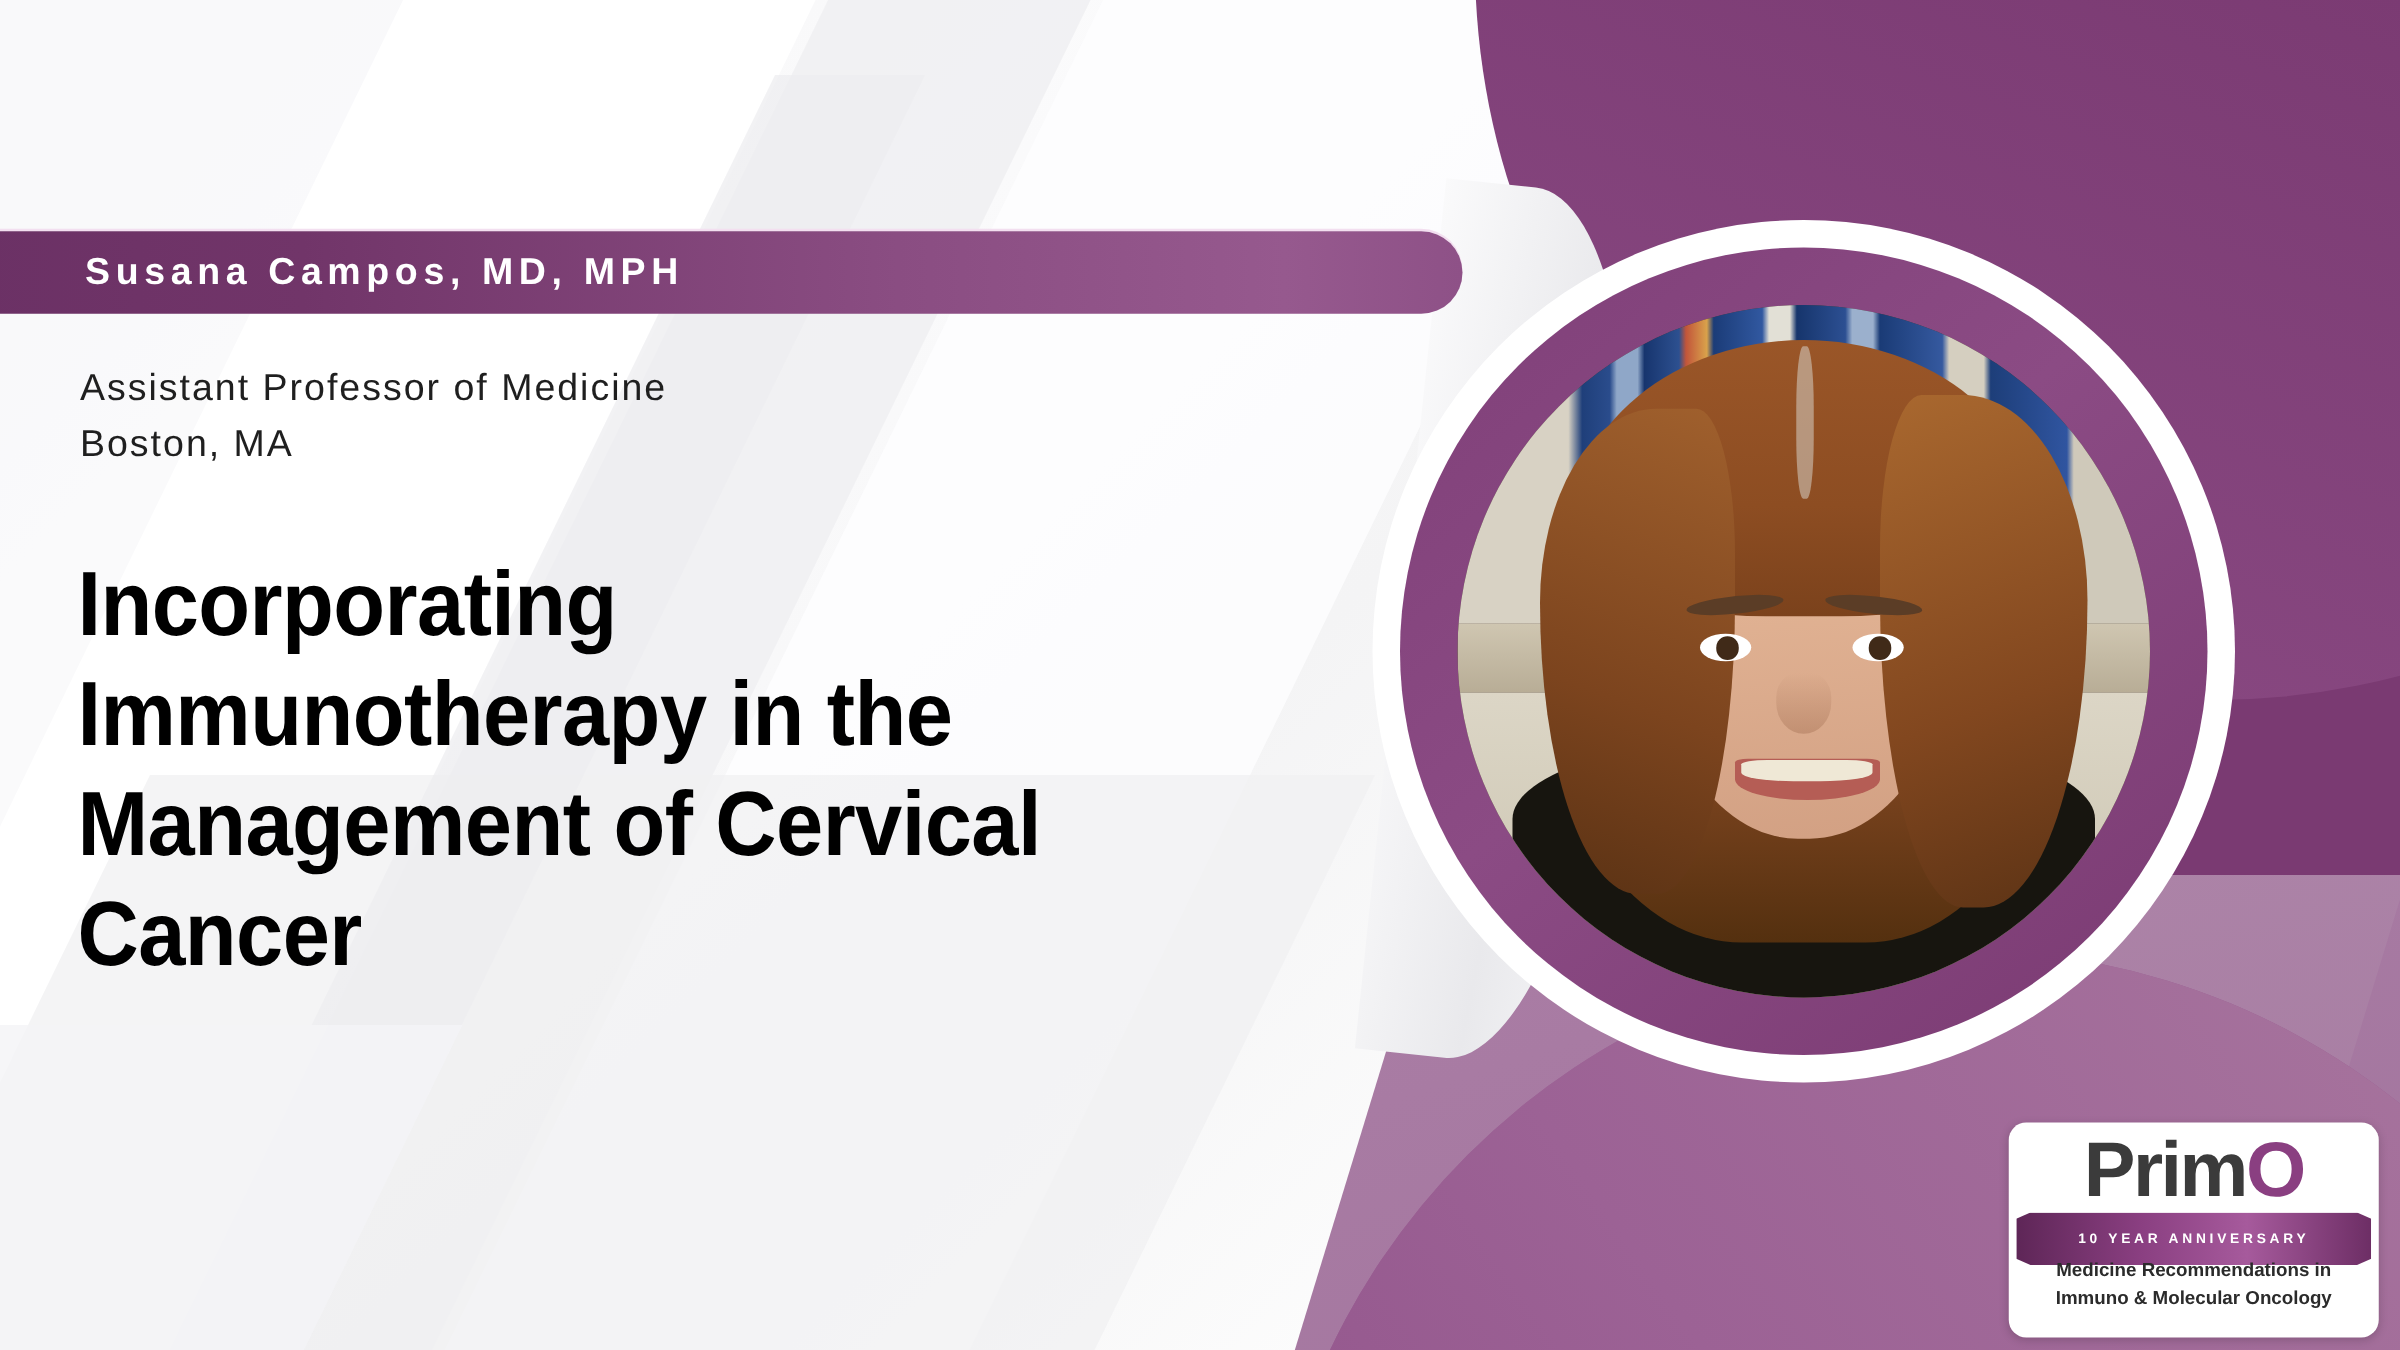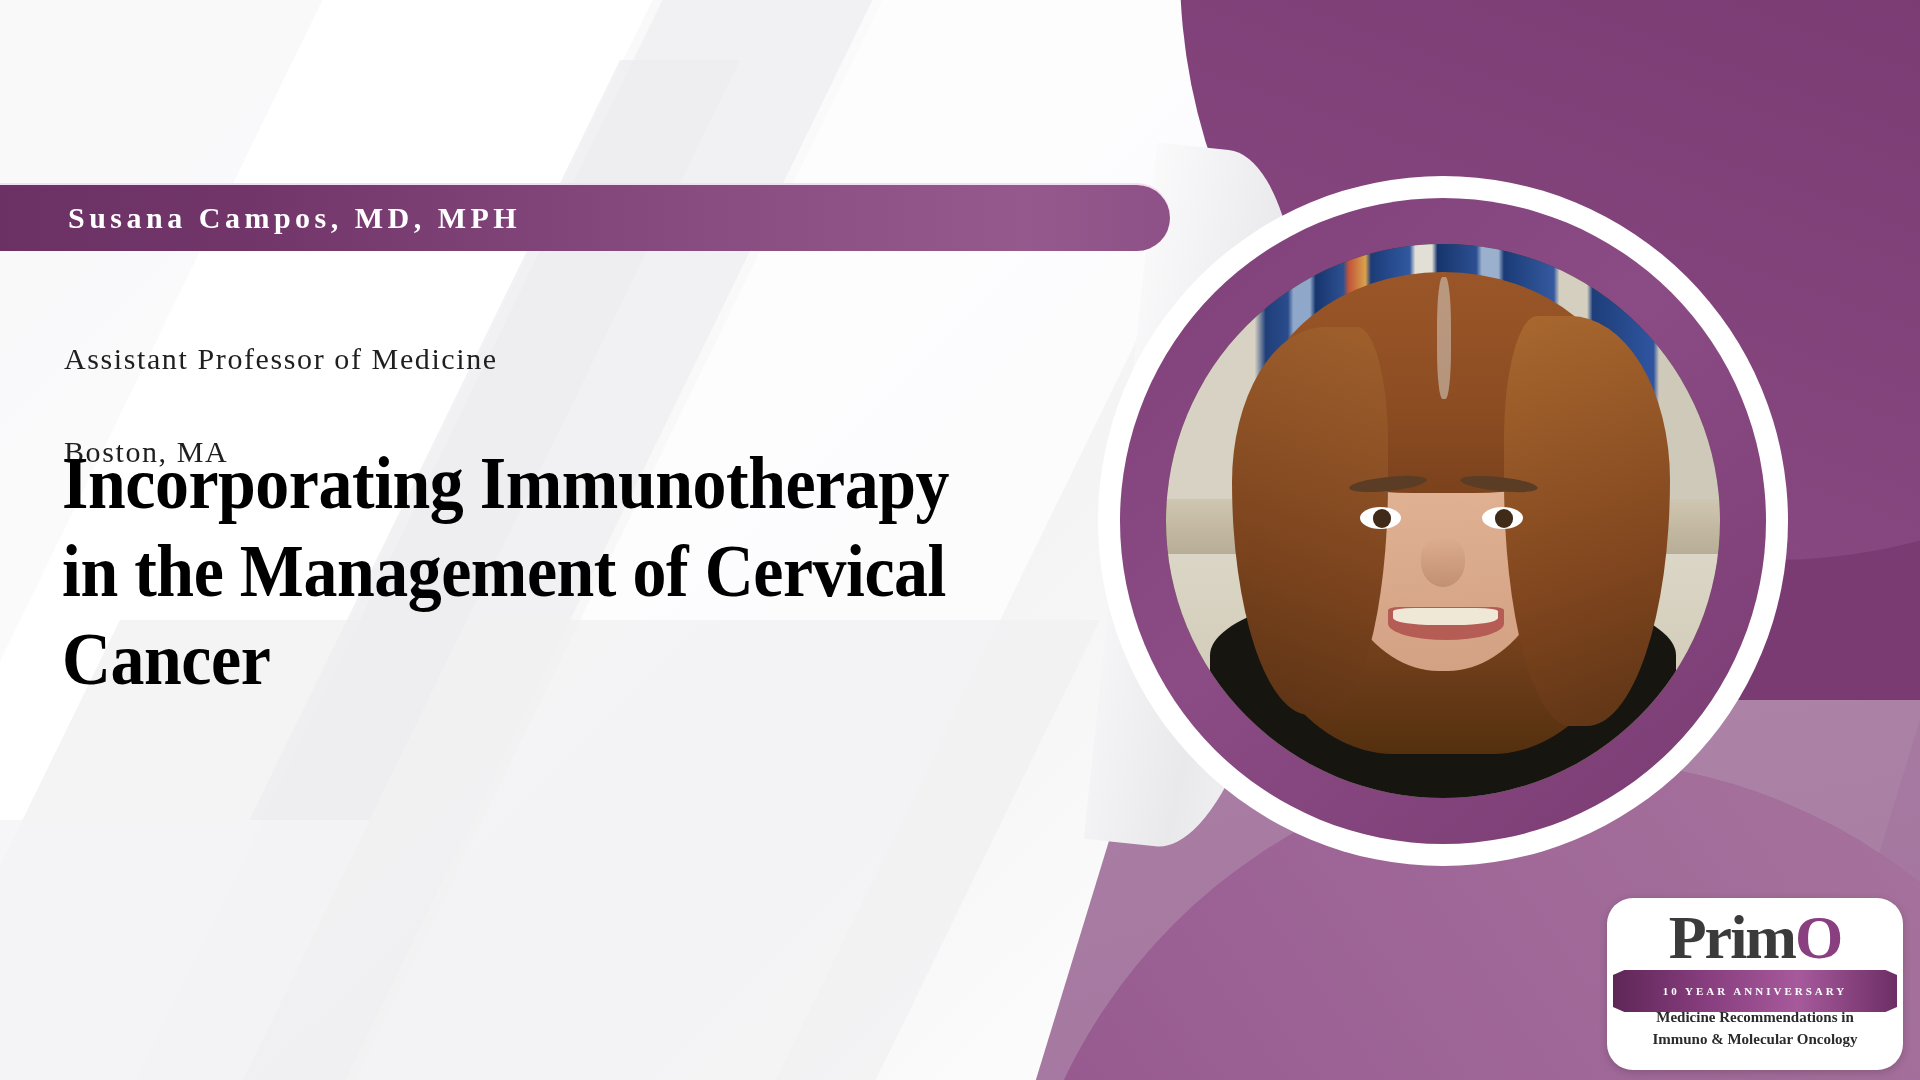--- a/index.html
+++ b/index.html
@@ -6,21 +6,21 @@
     margin: 0;
     padding: 0;
     background: #ffffff;
   }
   #slide {
     position: relative;
     width: 1920px;
     height: 1080px;
     overflow: hidden;
     background: #0f766e;
-    font-family: Liberation Serif, serif;
+    font-family: Liberation Sans, sans-serif;
   }
 
   
   .bg-base {
     position: absolute;
     inset: 0;
     background: linear-gradient(135deg, #f2f2f3 0%, #fbfbfc 28%, #f4f4f5 52%, #fdfdfd 74%, #f1f1f2 100%);
   }
   .diag {
     position: absolute;
@@ -117,21 +117,21 @@
   .affil {
     position: absolute;
     left: 64px; top: 288px;
     width: 1020px;
     color: #1f1f1f;
     font-size: 30px;
     line-height: 45px;
     letter-spacing: 1.6px;
     white-space: nowrap;
   }
-  .affil div { font-weight: 400; margin-top: 48px; }
+  .affil div { font-weight: 400; }
 
   
   .title {
     position: absolute;
     left: 62px; top: 440px;
     width: 1010px;
     color: #000000;
     font-size: 73px;
     font-weight: bold;
     line-height: 88px;
@@ -252,21 +252,21 @@
     position: absolute; left: 5%; top: 4%; width: 90%; height: 52%;
     background: #efe8d6; border-radius: 20% 20% 40% 40%;
   }
 
   
   .logo {
     position: absolute;
     left: 1607px; top: 898px;
     width: 296px; height: 172px;
     background: #ffffff;
-    border-radius: 26px;
+    border-radius: 14px;
     box-shadow: 0 2px 8px rgba(0,0,0,.18);
     overflow: hidden;
   }
   .logo-word {
     position: absolute; left: 0; right: 0; top: 6px;
     text-align: center;
     font-size: 62px;
     font-weight: bold;
     letter-spacing: -2px;
     color: #3b3b3b;

